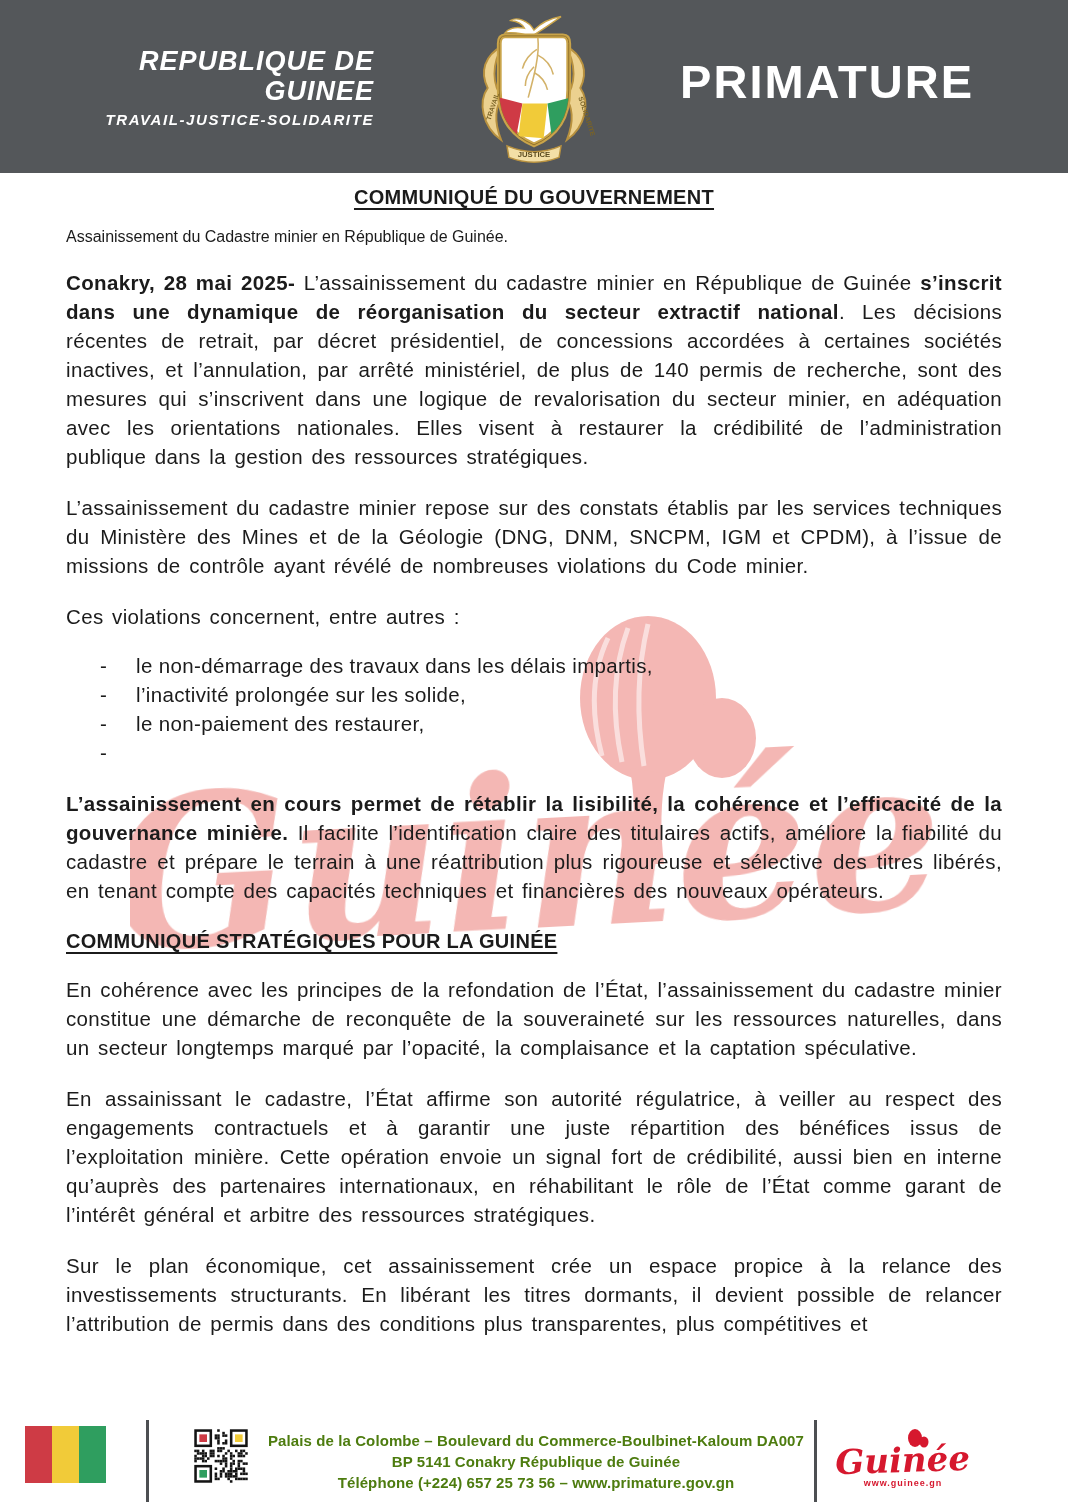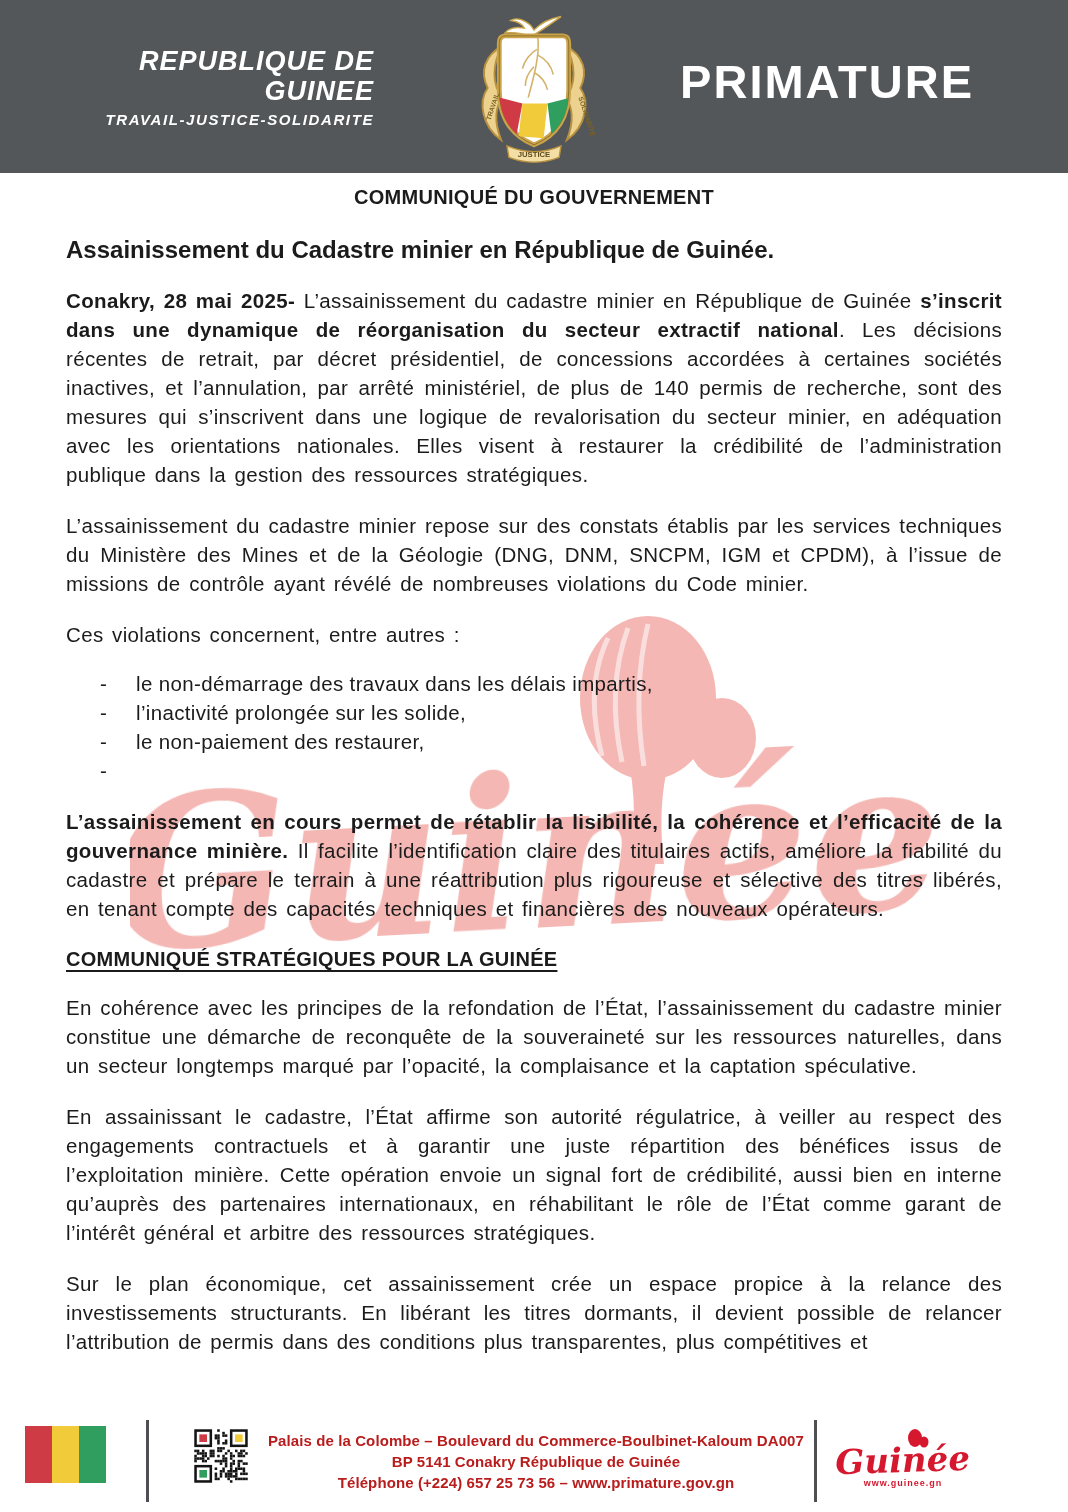--- a/index.html
+++ b/index.html
@@ -13,39 +13,39 @@
   .rep-motto{font-size:15px;font-weight:700;letter-spacing:1.6px;margin-top:5px;}
   .crest{position:absolute;left:50%;transform:translateX(-50%);top:5px;width:138px;height:164px;}
   .primature{position:absolute;right:94px;top:54px;color:#fff;font-size:47px;font-weight:800;letter-spacing:2px;}
 
   
   .watermark{position:absolute;left:130px;top:598px;width:830px;height:420px;z-index:0;pointer-events:none;}
 
   
   .main{position:absolute;top:173px;left:66px;right:66px;bottom:92px;z-index:1;overflow:hidden;}
   .doc-title{margin-top:13px;text-align:center;font-size:20px;font-weight:800;letter-spacing:.3px;}
-  .doc-title span{text-decoration-thickness:2px;text-underline-offset:4px;}
-  .subject{margin-top:27px;font-size:24px;font-weight:700;}
+  .doc-title span{text-decoration:underline;text-decoration-thickness:2px;text-underline-offset:4px;}
+  .subject{margin-top:19px;font-size:16px;font-weight:400;}
   p.body-p{margin:22px 0 0;font-size:20.5px;line-height:29px;letter-spacing:.35px;word-spacing:2.5px;text-align:justify;}
   .b{font-weight:800;}
   ul.viol{list-style:none;margin:20px 0 0;padding:0 0 0 34px;}
   ul.viol li{display:flex;font-size:20.5px;line-height:29px;letter-spacing:.35px;}
   ul.viol li .dash{width:36px;flex:0 0 36px;}
   .sec-head{margin-top:25px;font-size:20px;font-weight:800;letter-spacing:.3px;}
   .sec-head span{text-decoration:underline;text-decoration-thickness:2px;text-underline-offset:4px;}
 
   
   .footer{position:absolute;left:0;right:0;bottom:0;height:92px;background:#fff;z-index:4;}
   .flag{position:absolute;left:25px;top:6px;width:81px;height:57px;display:flex;}
   .flag div{flex:1;}
   .fdiv{position:absolute;top:0;width:3px;height:82px;background:#4d4f52;}
   .fdiv.one{left:146px;} .fdiv.two{left:814px;}
   .qr{position:absolute;left:193px;top:8px;width:56px;height:56px;}
   .qr svg{width:56px;height:56px;display:block;}
-  .addr{position:absolute;left:260px;top:10px;width:552px;text-align:center;font-size:15px;font-weight:700;line-height:21px;color:#b91c1c;letter-spacing:.1px;}
+  .addr{position:absolute;left:260px;top:10px;width:552px;text-align:center;font-size:15px;font-weight:700;line-height:21px;color:#4d7c0f;letter-spacing:.1px;}
   .brand{position:absolute;left:828px;top:8px;width:150px;text-align:center;}
   .brand svg{width:140px;height:64px;display:block;margin:0 auto;}
 </style>
 </head>
 <body>
 
 <div class="page">
 
   <div class="band" style="background: rgb(84, 87, 90);">
     <div class="rep-block">

